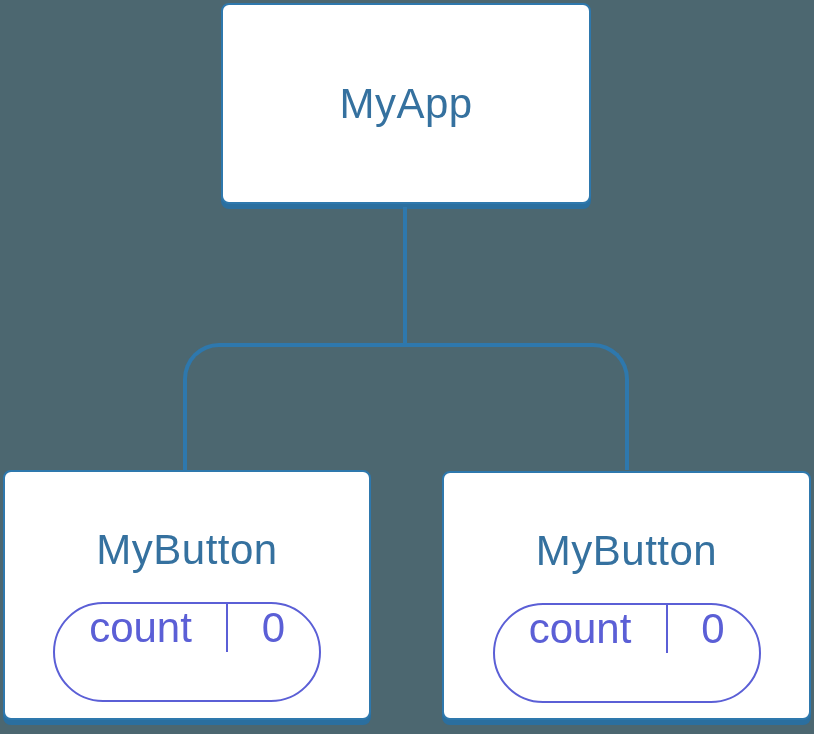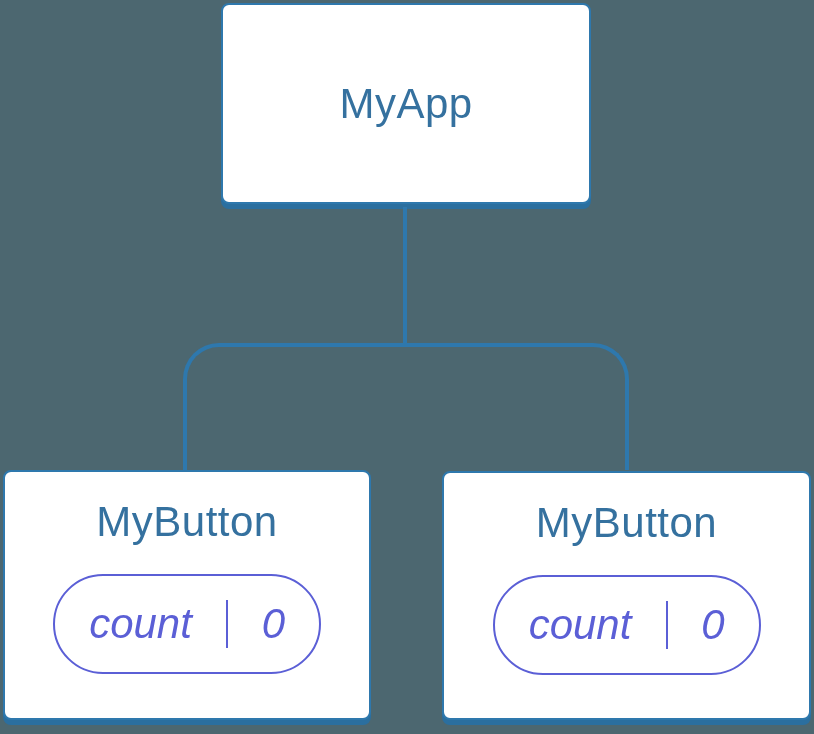--- a/index.html
+++ b/index.html
@@ -46,34 +46,33 @@
     border:4px solid var(--line-blue);
     border-bottom:none;
     border-radius:36px 36px 0 0;
   }
   .child-card{
     text-align:center;
   }
   .child-left{left:3px;top:470px;width:368px;height:250px;}
   .child-right{left:442px;top:471px;width:369px;height:249px;}
   .child-title{
-    margin-top:24px;
+    margin-top:52px;
     line-height:52px;
   }
   .pill{
     width:268px;height:100px;
     margin:26px auto 4px;
     border:2px solid var(--purple);
     border-radius:50px;
     display:flex;
-    align-items:center;
+    align-items:flex-start;
     color:var(--purple);
     font-size:42px;
     overflow:hidden;
-    font-style:italic;
   }
   .pill-key{
     width:173px;
     border-right:2px solid var(--purple);
     display:flex;align-items:center;justify-content:center;
   }
   .pill-val{
     flex:1;
     display:flex;align-items:center;justify-content:center;
   }

